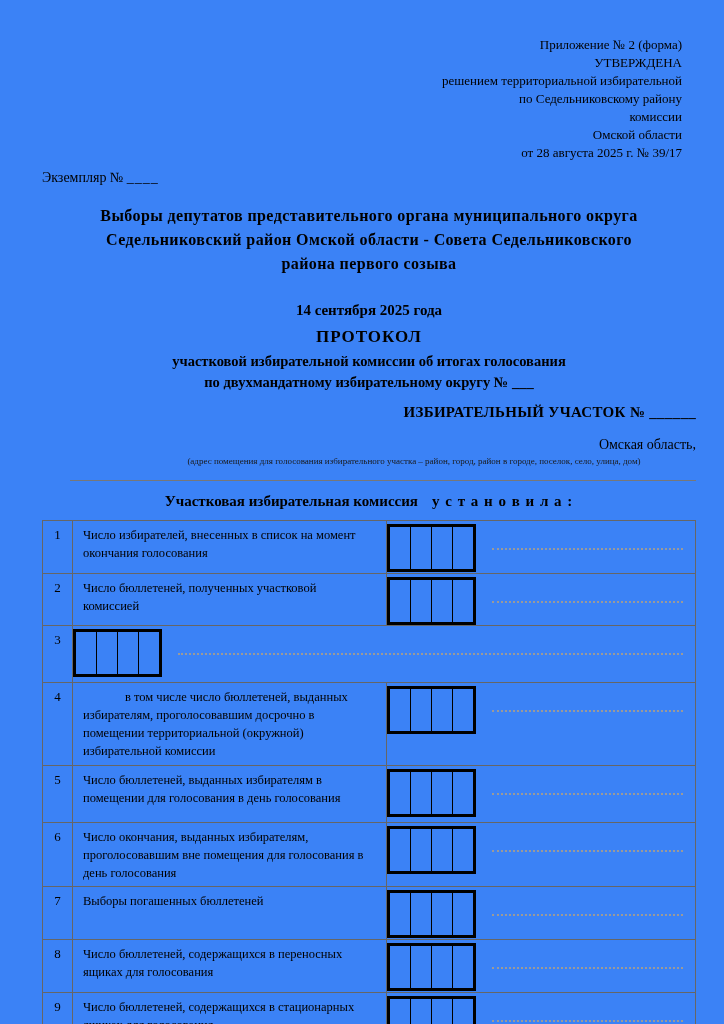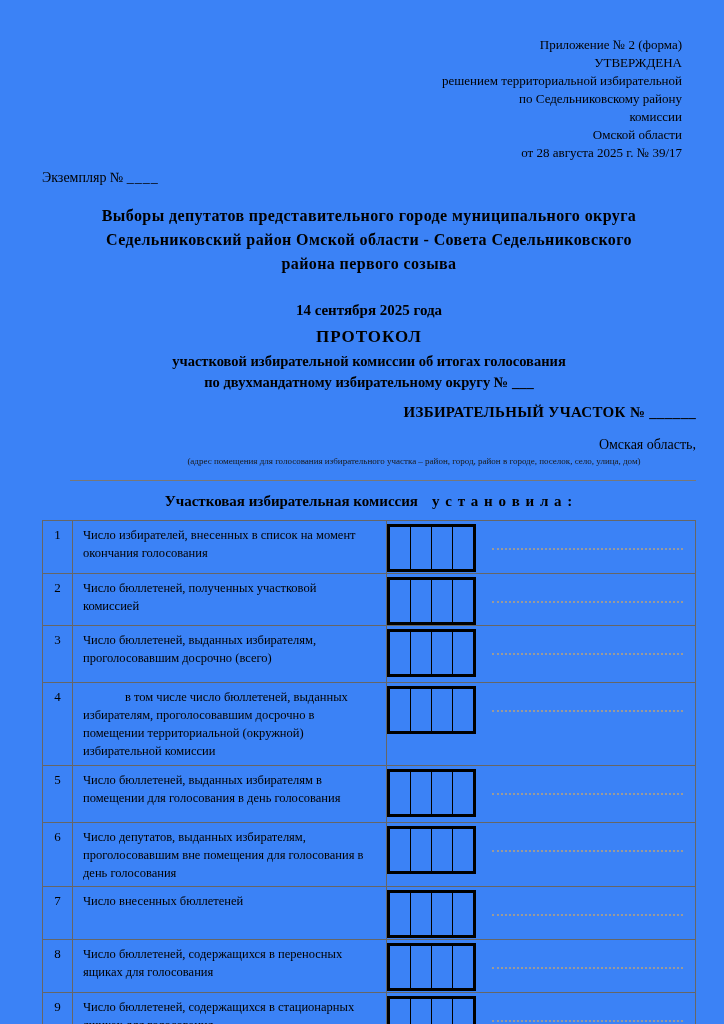--- a/index.html
+++ b/index.html
@@ -169,21 +169,21 @@
     <div>Омской области</div>
     <div>от 28 августа 2025 г. № 39/17</div>
   </div>
 
   <div class="copy-line">
     <span>Экземпляр №</span>
     <span class="copy-blank">____</span>
   </div>
 
   <div class="election-title">
-    <div>Выборы депутатов представительного городе муниципального округа</div>
+    <div>Выборы депутатов представительного органа муниципального округа</div>
     <div>Седельниковский район Омской области - Совета Седельниковского</div>
     <div>района первого созыва</div>
   </div>
 
   <div class="election-date">14 сентября 2025 года</div>
 
   <div class="protocol-title">ПРОТОКОЛ</div>
 
   <div class="protocol-subtitle">
     <div>участковой избирательной комиссии об итогах голосования</div>
@@ -228,21 +228,20 @@
             <div class="digit-cell"></div>
             <div class="digit-cell"></div>
             <div class="digit-cell"></div>
           </div>
         <div class="dotted-line"></div>
       </div>
     </div>
 
     <div class="t-row h56">
       <div class="c-num">3</div>
-      <div class="c-text">Число бюллетеней, выданных избирателям, проголосовавшим досрочно (всего)</div>
       <div class="c-val">
         <div class="digit-box">
             <div class="digit-cell"></div>
             <div class="digit-cell"></div>
             <div class="digit-cell"></div>
             <div class="digit-cell"></div>
           </div>
         <div class="dotted-line"></div>
       </div>
     </div>
@@ -270,35 +269,35 @@
             <div class="digit-cell"></div>
             <div class="digit-cell"></div>
             <div class="digit-cell"></div>
           </div>
         <div class="dotted-line"></div>
       </div>
     </div>
 
     <div class="t-row h60">
       <div class="c-num">6</div>
-      <div class="c-text">Число депутатов, выданных избирателям, проголосовавшим вне помещения для голосования в день голосования</div>
+      <div class="c-text">Число окончания, выданных избирателям, проголосовавшим вне помещения для голосования в день голосования</div>
       <div class="c-val">
         <div class="digit-box">
             <div class="digit-cell"></div>
             <div class="digit-cell"></div>
             <div class="digit-cell"></div>
             <div class="digit-cell"></div>
           </div>
         <div class="dotted-line"></div>
       </div>
     </div>
 
     <div class="t-row h52">
       <div class="c-num">7</div>
-      <div class="c-text">Число внесенных бюллетеней</div>
+      <div class="c-text">Выборы погашенных бюллетеней</div>
       <div class="c-val">
         <div class="digit-box">
             <div class="digit-cell"></div>
             <div class="digit-cell"></div>
             <div class="digit-cell"></div>
             <div class="digit-cell"></div>
           </div>
         <div class="dotted-line"></div>
       </div>
     </div>

